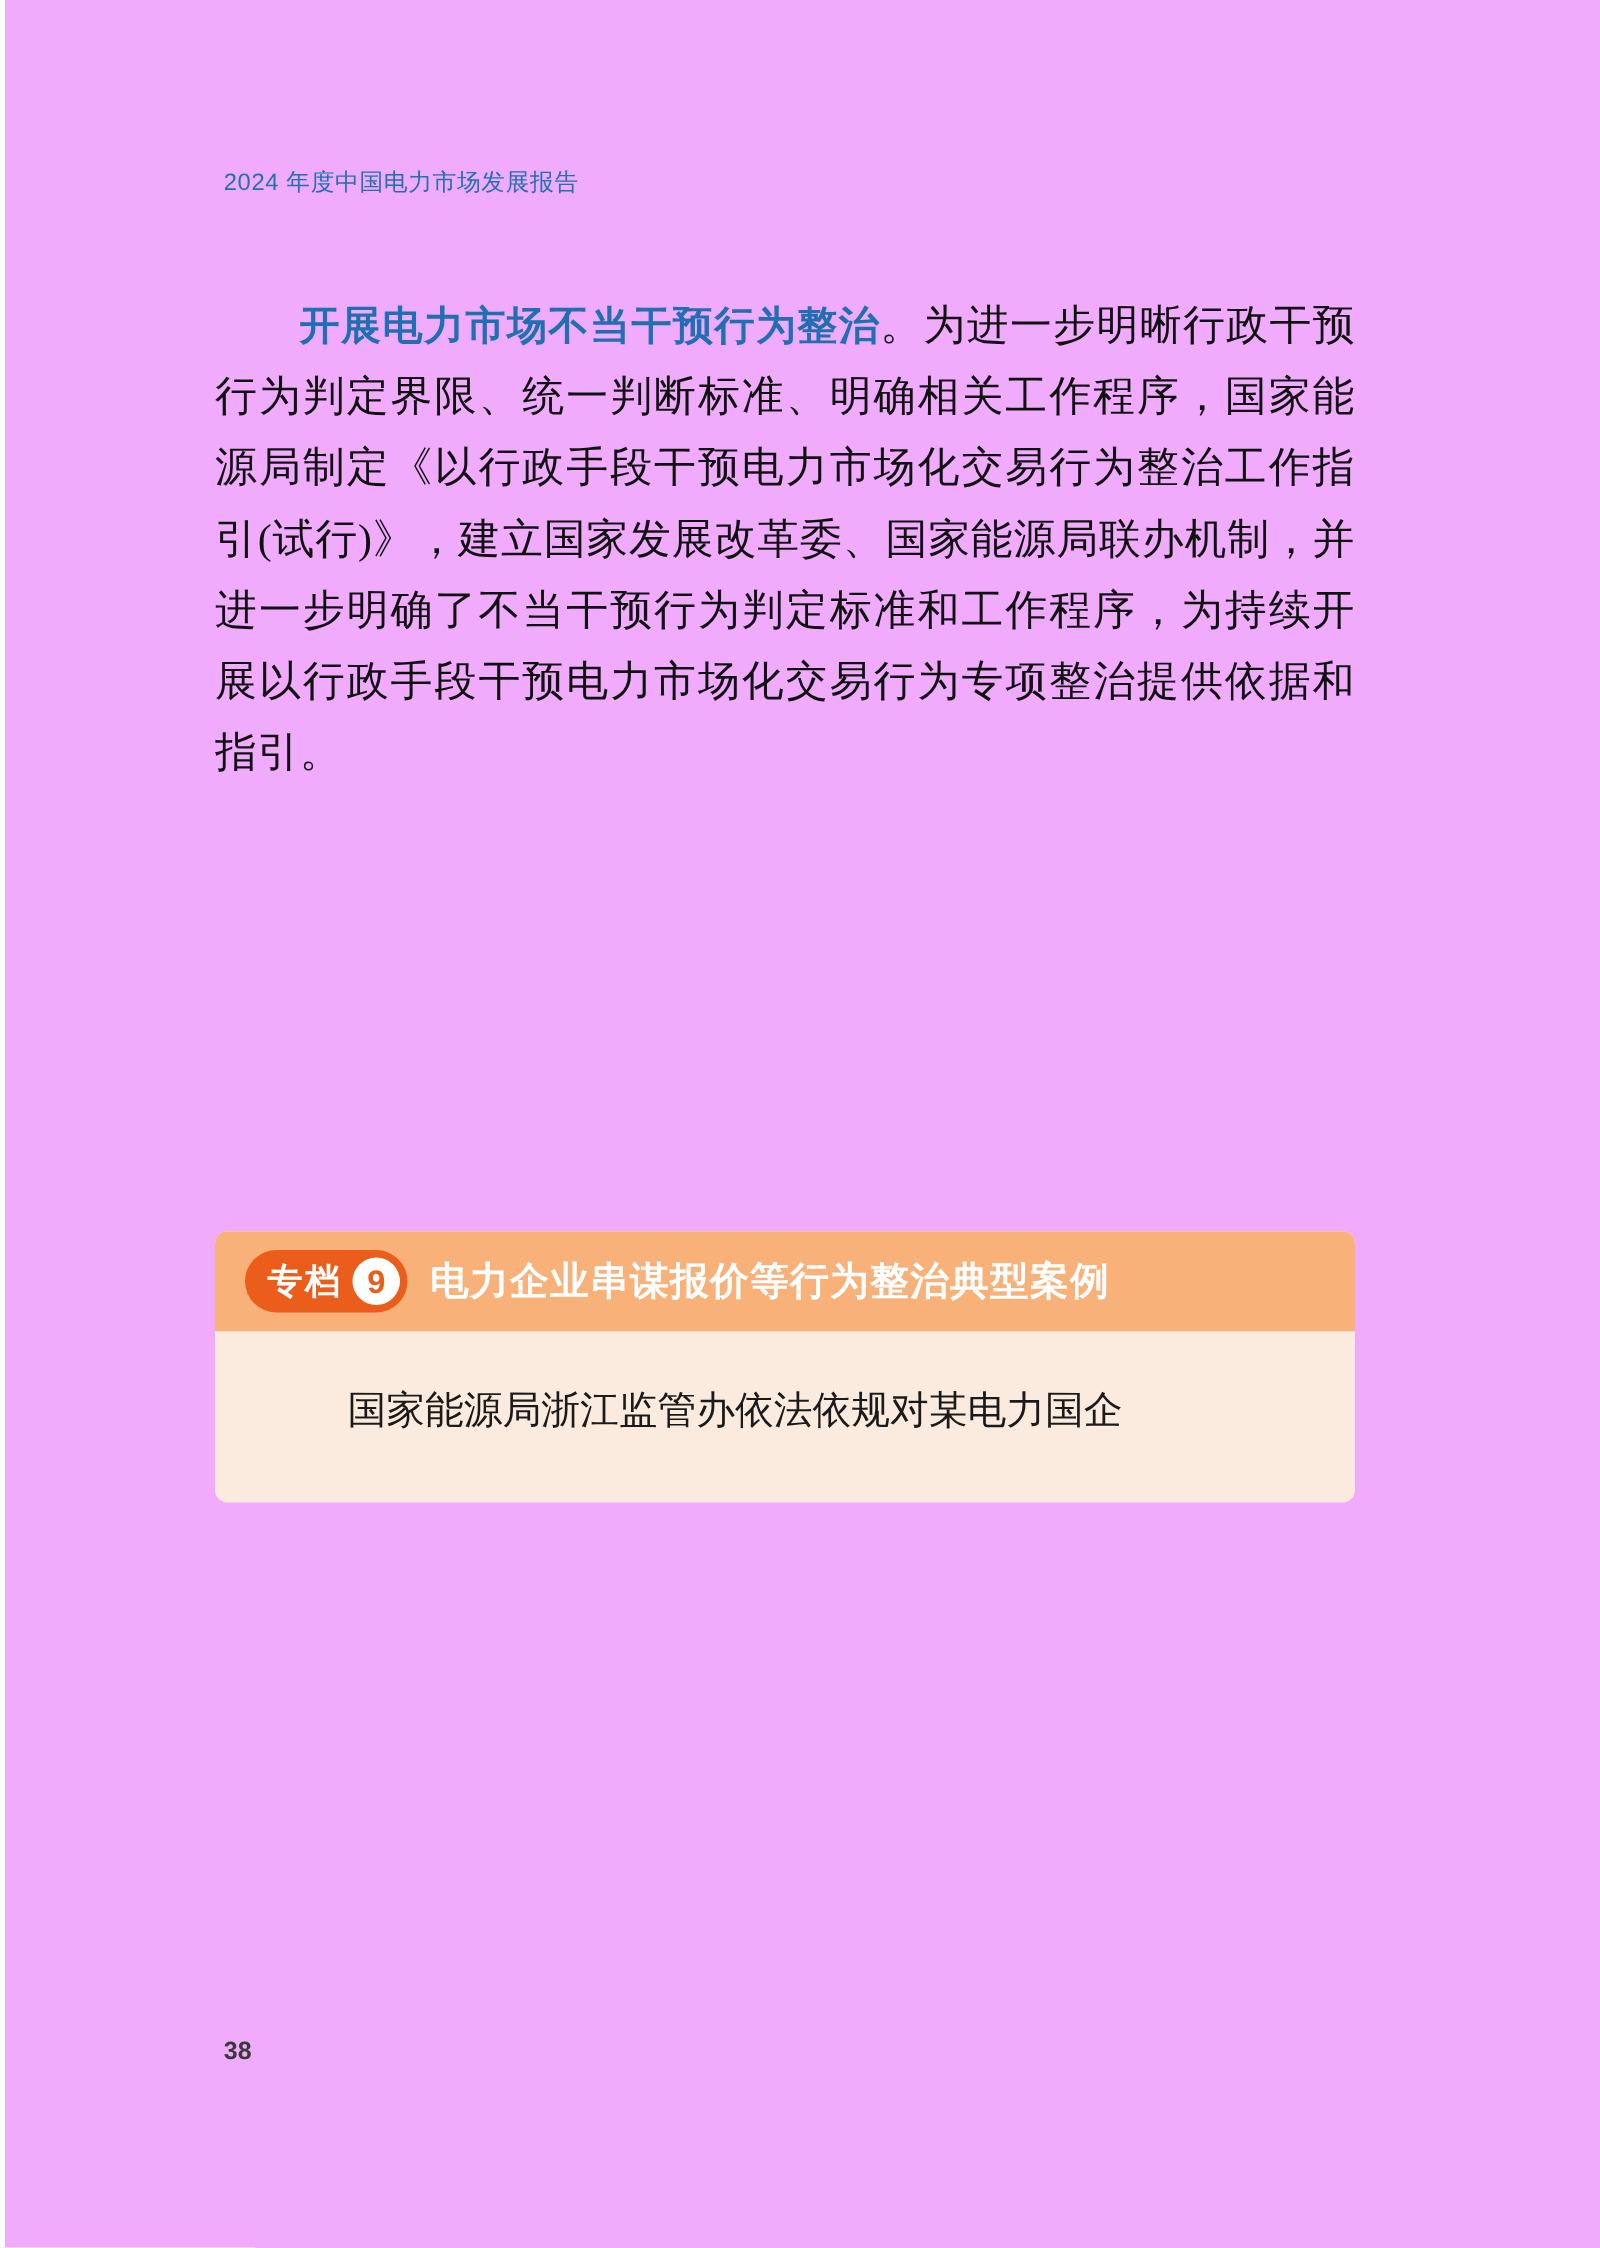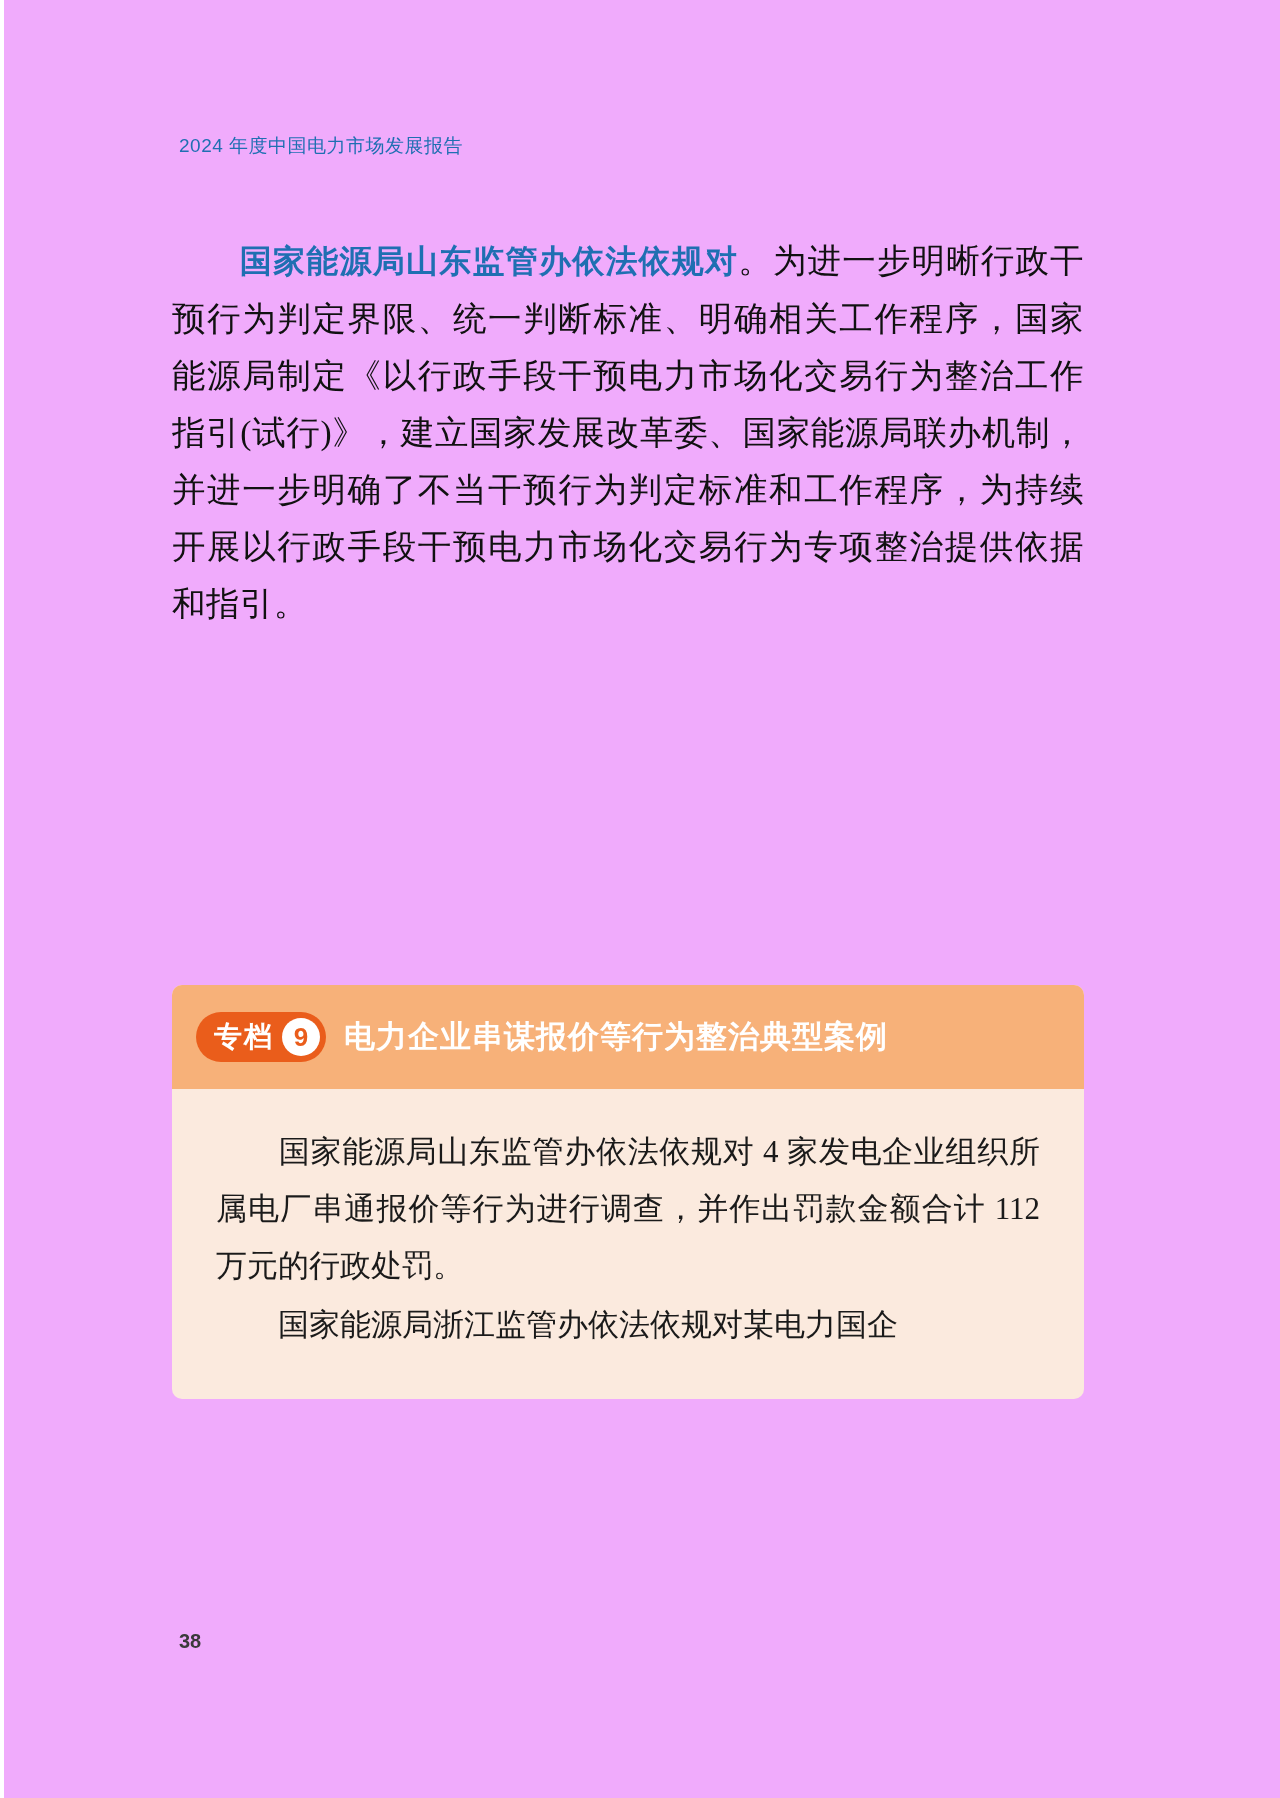--- a/index.html
+++ b/index.html
@@ -77,21 +77,21 @@
     position: absolute;
     left: 168px;
     top: 985px;
     width: 912px;
     border-radius: 10px;
     overflow: hidden;
     background: #fbeade;
   }
 
   .box-head {
-    height: 104px;
+    height: 80px;
     background: #f7b179;
     display: flex;
     align-items: center;
     padding-left: 24px;
     box-sizing: border-box;
   }
 
   .badge {
     display: flex;
     align-items: center;
@@ -161,40 +161,37 @@
 <body>
 
 <div class="page">
 
   <div class="running-header">2024 年度中国电力市场发展报告</div>
 
   <div class="content">
 
 
     <p class="body-par">
-      <span class="indent"></span><span class="lead-in">国家能源局山东监管办依法依规对</span><span>。为进一步明晰行政干预行为判定界限、统一判断标准、明确相关工作程序，国家能源局制定《以行政手段干预电力市场化交易行为整治工作指引(试行)》，建立国家发展改革委、国家能源局联办机制，并进一步明确了不当干预行为判定标准和工作程序，为持续开展以行政手段干预电力市场化交易行为专项整治提供依据和指引。</span>
+      <span class="indent"></span><span class="lead-in">开展电力市场不当干预行为整治</span><span>。为进一步明晰行政干预行为判定界限、统一判断标准、明确相关工作程序，国家能源局制定《以行政手段干预电力市场化交易行为整治工作指引(试行)》，建立国家发展改革委、国家能源局联办机制，并进一步明确了不当干预行为判定标准和工作程序，为持续开展以行政手段干预电力市场化交易行为专项整治提供依据和指引。</span>
     </p>
 
   </div>
 
   <div class="boxed">
 
     <div class="box-head">
       <div class="badge">
         <span>专档</span>
         <span class="badge-num">9</span>
       </div>
       <div class="box-title">电力企业串谋报价等行为整治典型案例</div>
     </div>
 
     <div class="box-body">
       <p>
-        <span class="box-indent"></span><span>国家能源局山东监管办依法依规对 4 家发电企业组织所属电厂串通报价等行为进行调查，并作出罚款金额合计 112 万元的行政处罚。</span>
-      </p>
-      <p>
         <span class="box-indent"></span><span>国家能源局浙江监管办依法依规对某电力国企</span>
       </p>
     </div>
 
   </div>
 
   <div class="folio">38</div>
 
 </div>
 

